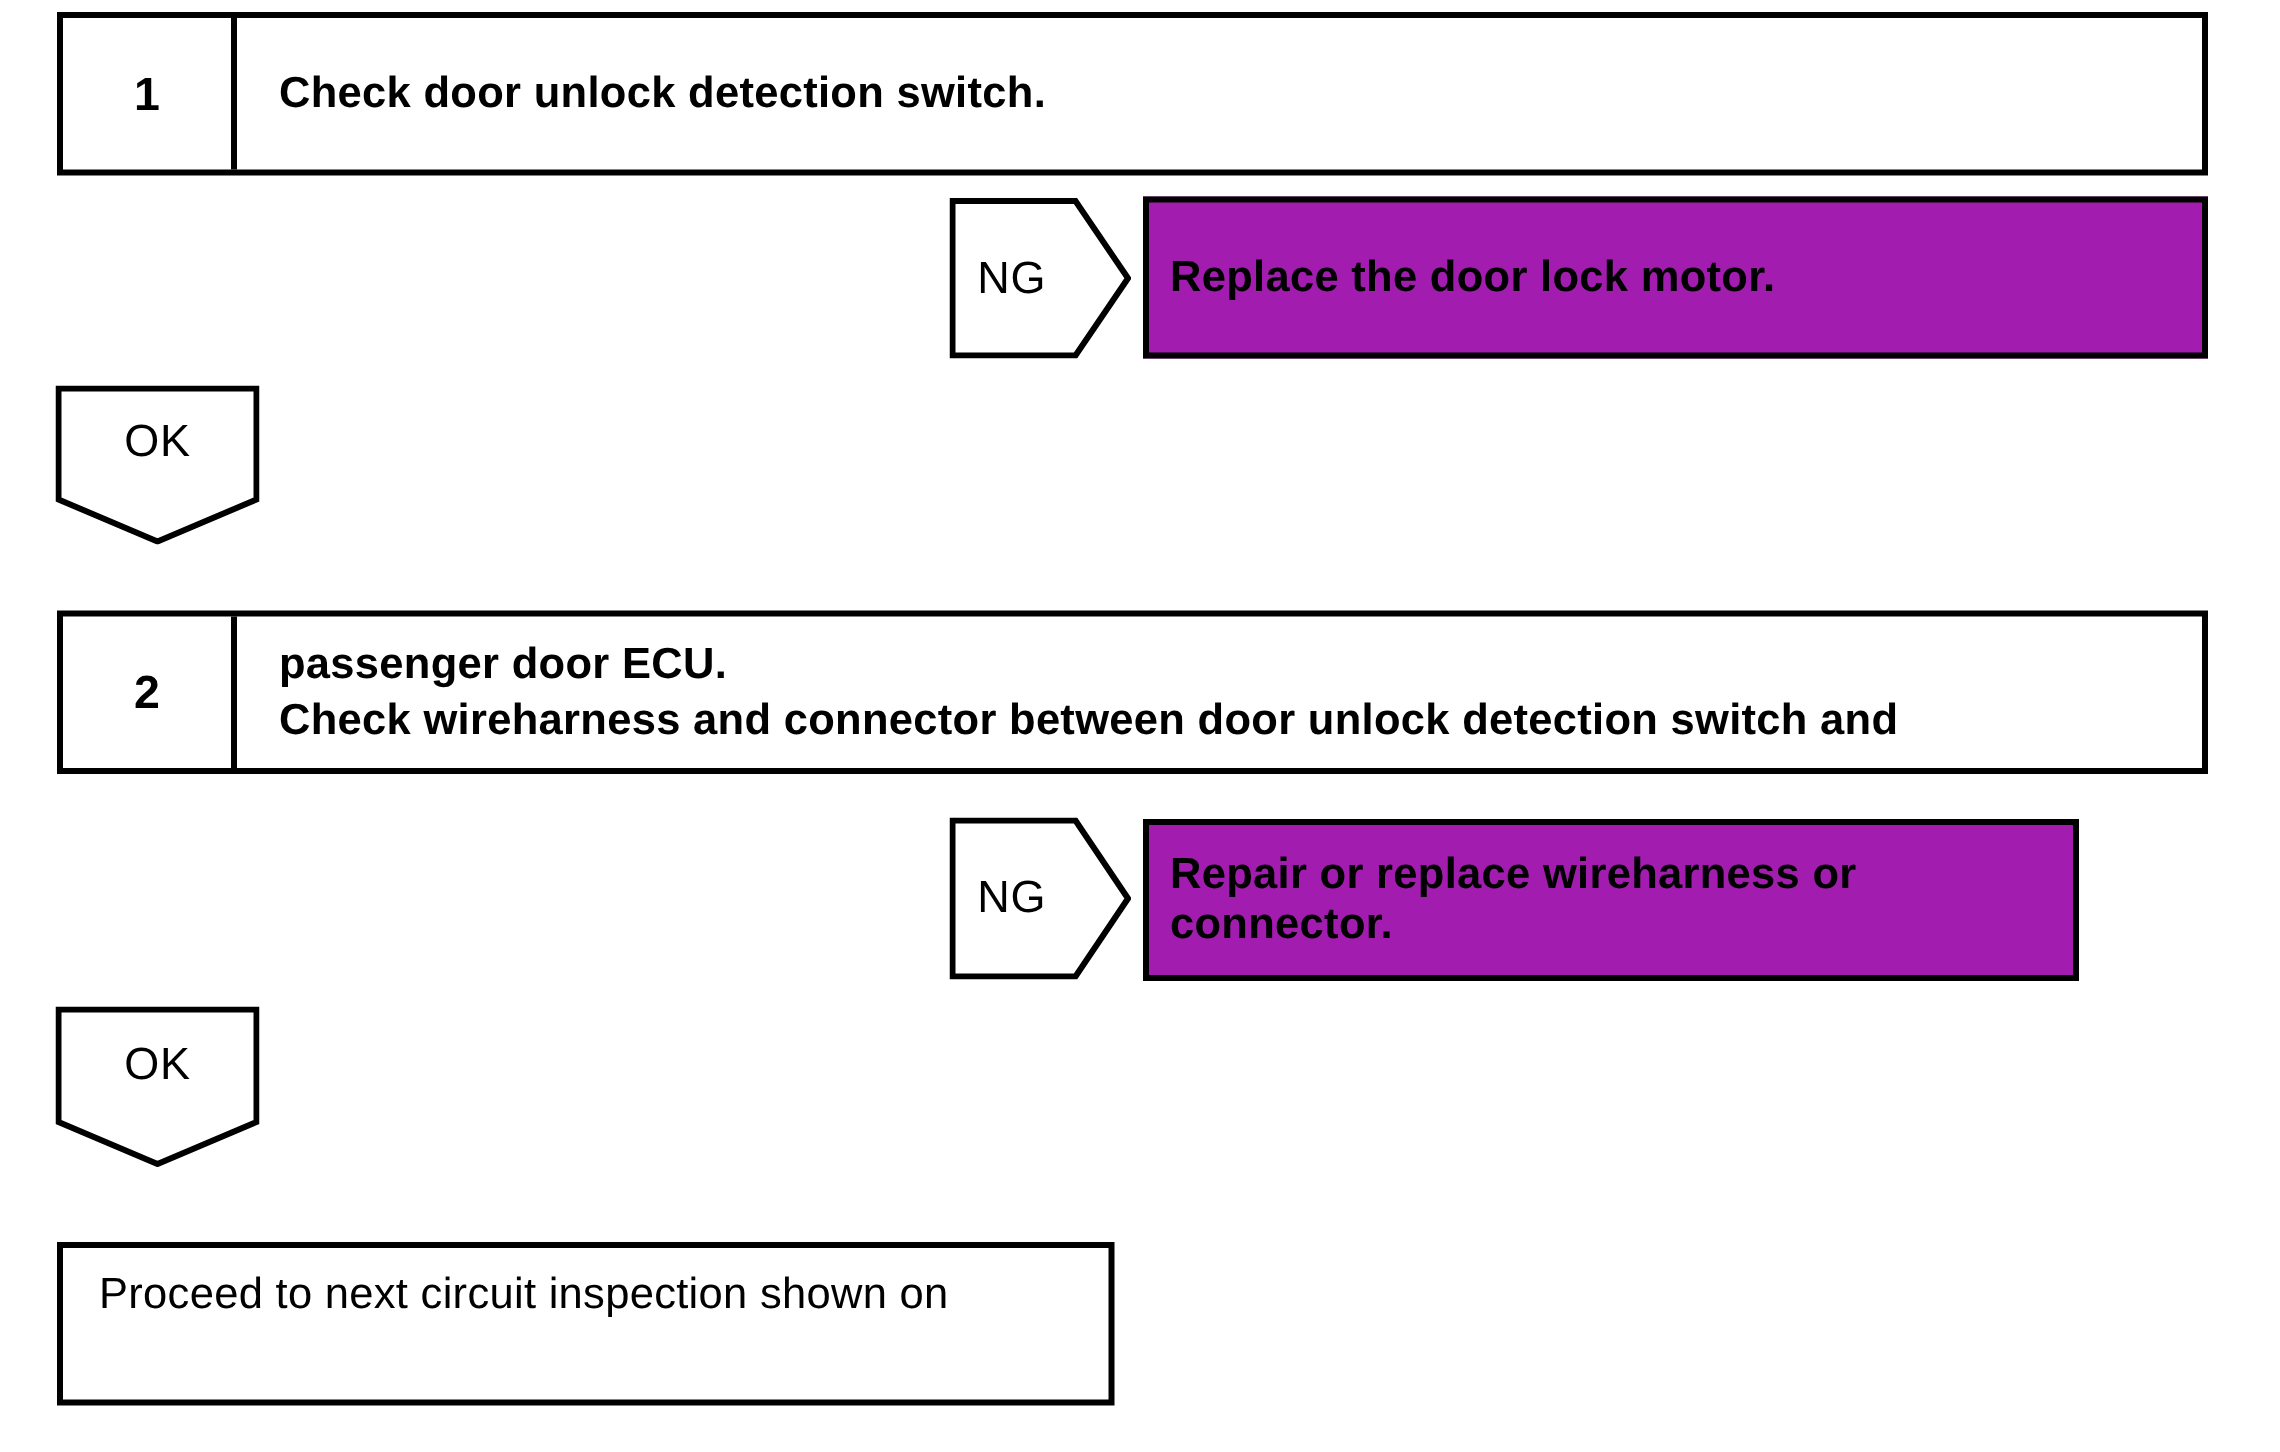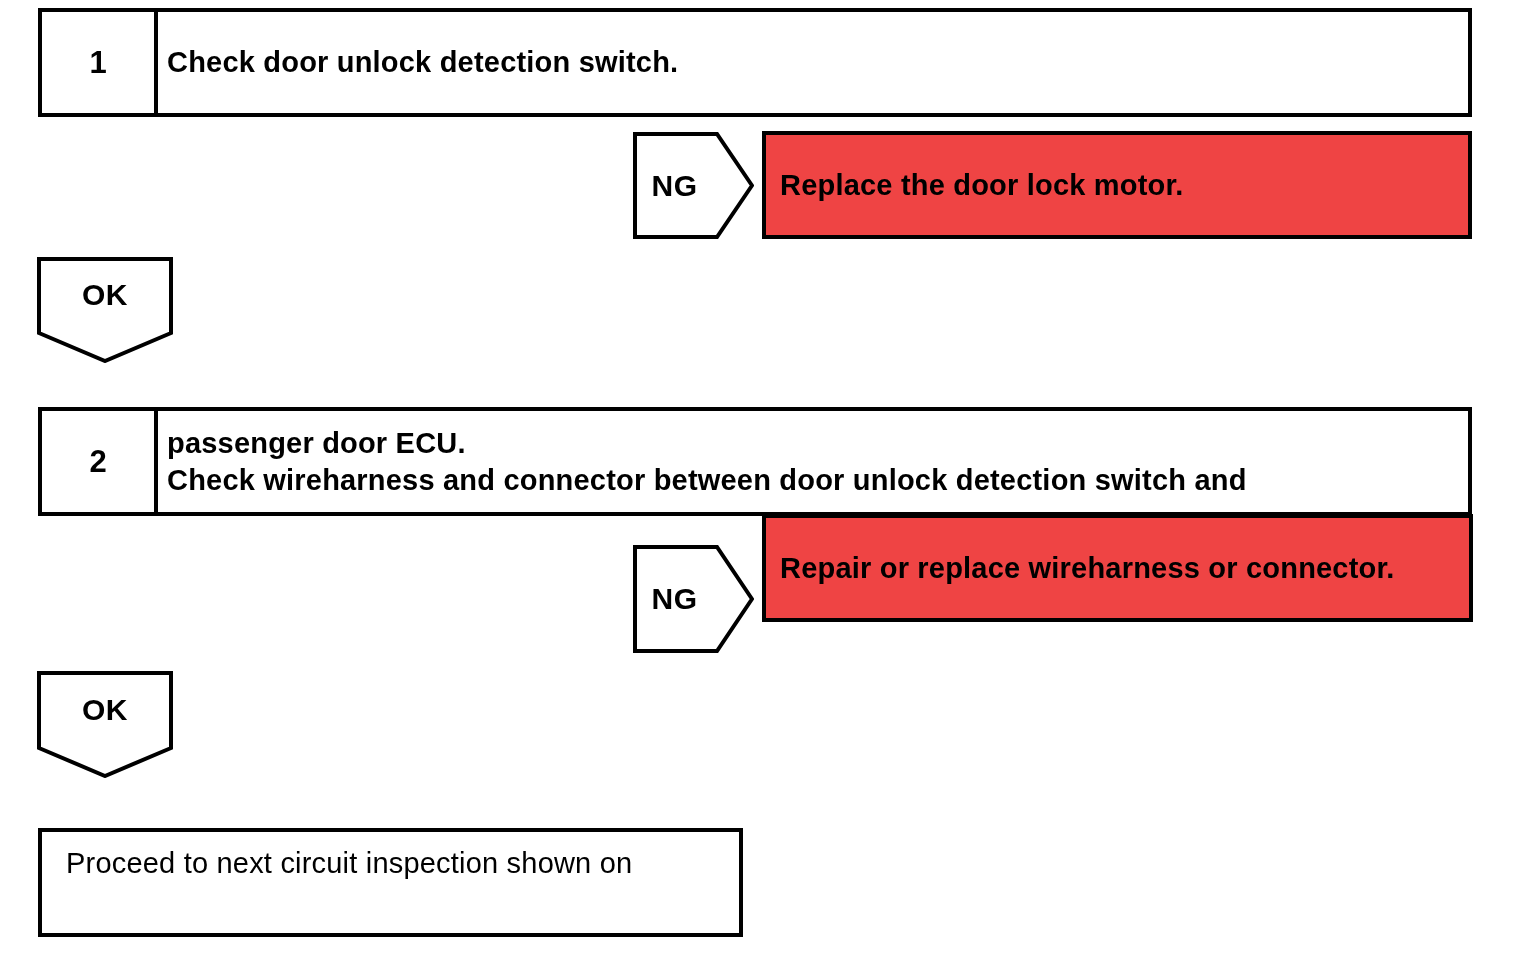--- a/index.html
+++ b/index.html
@@ -31,50 +31,50 @@
     align-items: center;
     justify-content: center;
     font-size: 31px;
     font-weight: bold;
   }
   .step-text {
     flex: 1;
     display: flex;
     flex-direction: column;
     justify-content: center;
-    padding-left: 9px;
+    padding-left: 28px;
     padding-right: 20px;
     font-size: 29px;
     font-weight: bold;
     line-height: 37px;
     letter-spacing: 0.2px;
   }
 
   
   .result-box {
     border: 4px solid #000;
     display: flex;
     align-items: center;
     padding-left: 14px;
     font-size: 29px;
     font-weight: bold;
-    background: #ef4444;
+    background: #a21caf;
     letter-spacing: 0.2px;
   }
 
   
   .pent svg { display: block; width: 100%; height: 100%; }
   .pent .lbl {
     position: absolute;
     inset: 0;
     display: flex;
     align-items: center;
     justify-content: center;
     font-size: 30px;
-    font-weight: bold;
+    font-weight: normal;
     letter-spacing: 0.5px;
   }
   .pent-ng .lbl { padding-right: 38px; }
   .pent-ok .lbl { padding-bottom: 30px; }
 
   
   .final-box {
     border: 4px solid #000;
     padding: 8px 10px 0 24px;
     font-size: 29px;
@@ -122,21 +122,21 @@
     </div>
   </div>
 
   <div class="abs pent pent-ng" style="left:633px; top:545px; width:121px; height:108px;">
     <svg viewBox="0 0 121 108">
       <polygon points="2,2 84,2 119,54 84,106 2,106" fill="#ffffff" stroke="#000000" stroke-width="4" stroke-linejoin="miter"></polygon>
     </svg>
     <div class="lbl">NG</div>
   </div>
 
-  <div class="abs result-box" style="left:762px; top:514px; width:711px; height:108px;">
+  <div class="abs result-box" style="left:762px; top:546px; width:624px; height:108px;">
     <span>Repair or replace wireharness or connector.</span>
   </div>
 
   <div class="abs pent pent-ok" style="left:37px; top:671px; width:136px; height:107px;">
     <svg viewBox="0 0 136 107">
       <polygon points="2,2 134,2 134,77 68,105 2,77" fill="#ffffff" stroke="#000000" stroke-width="4" stroke-linejoin="miter"></polygon>
     </svg>
     <div class="lbl">OK</div>
   </div>
 

